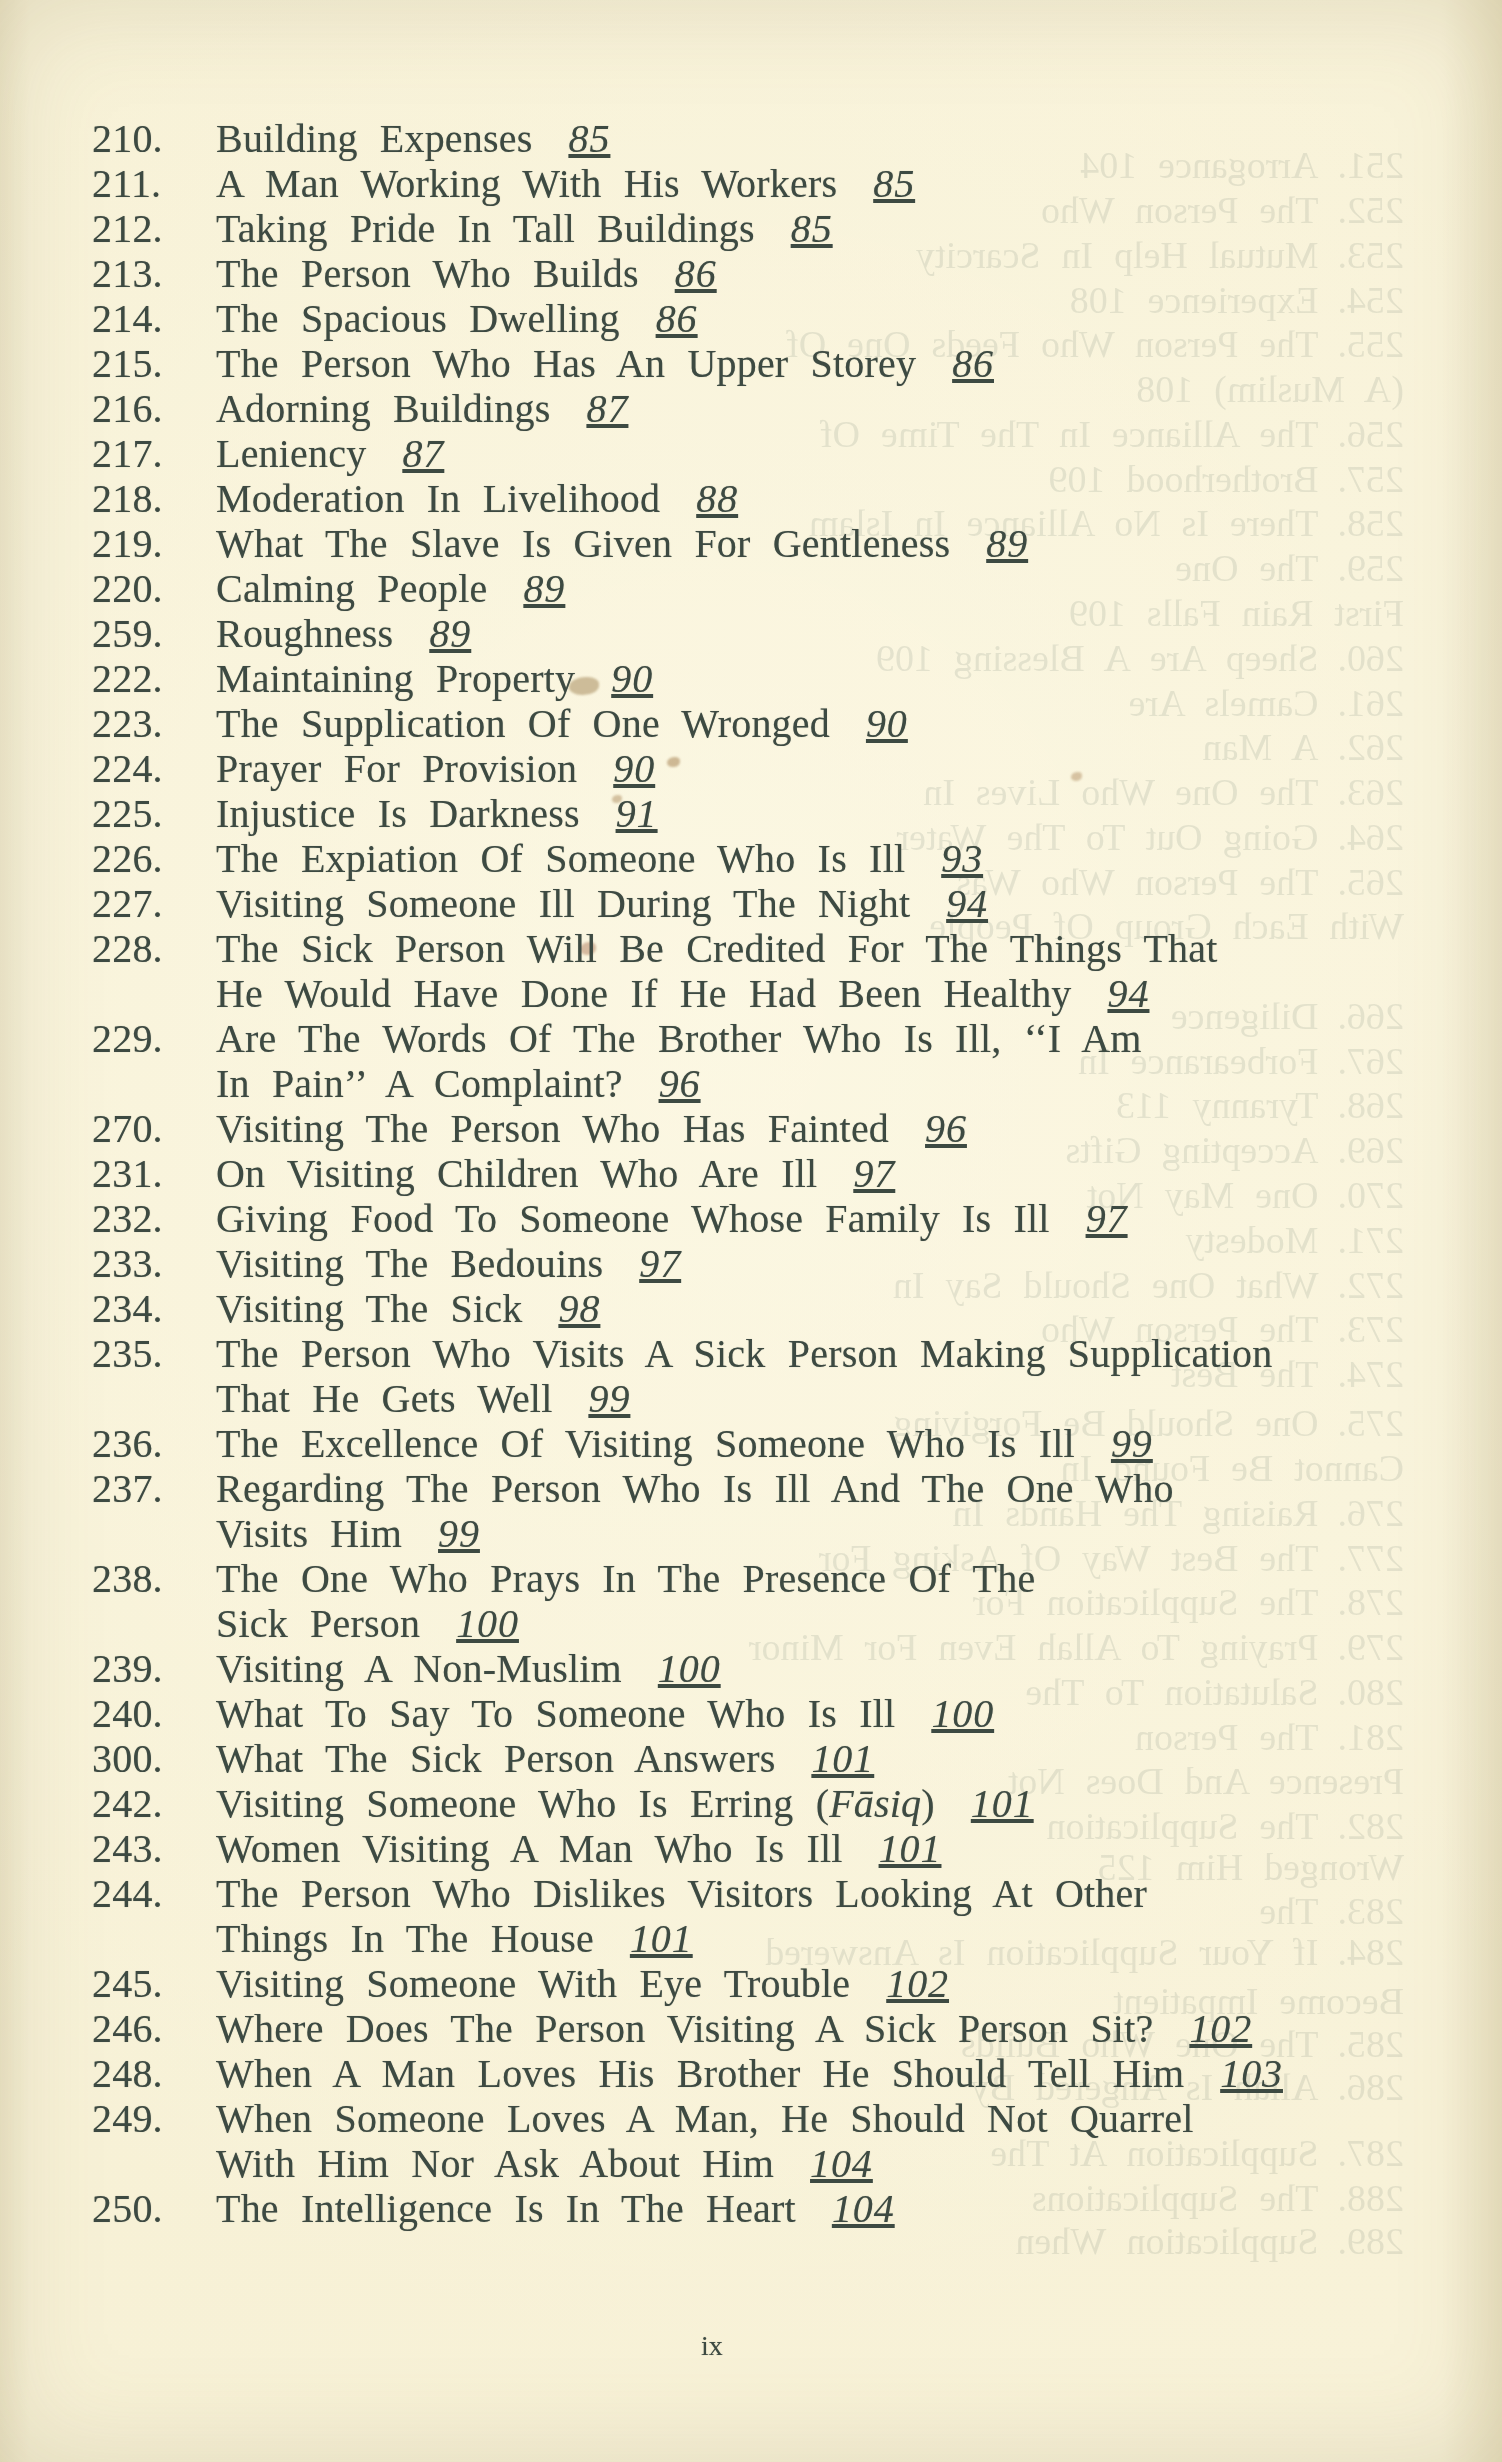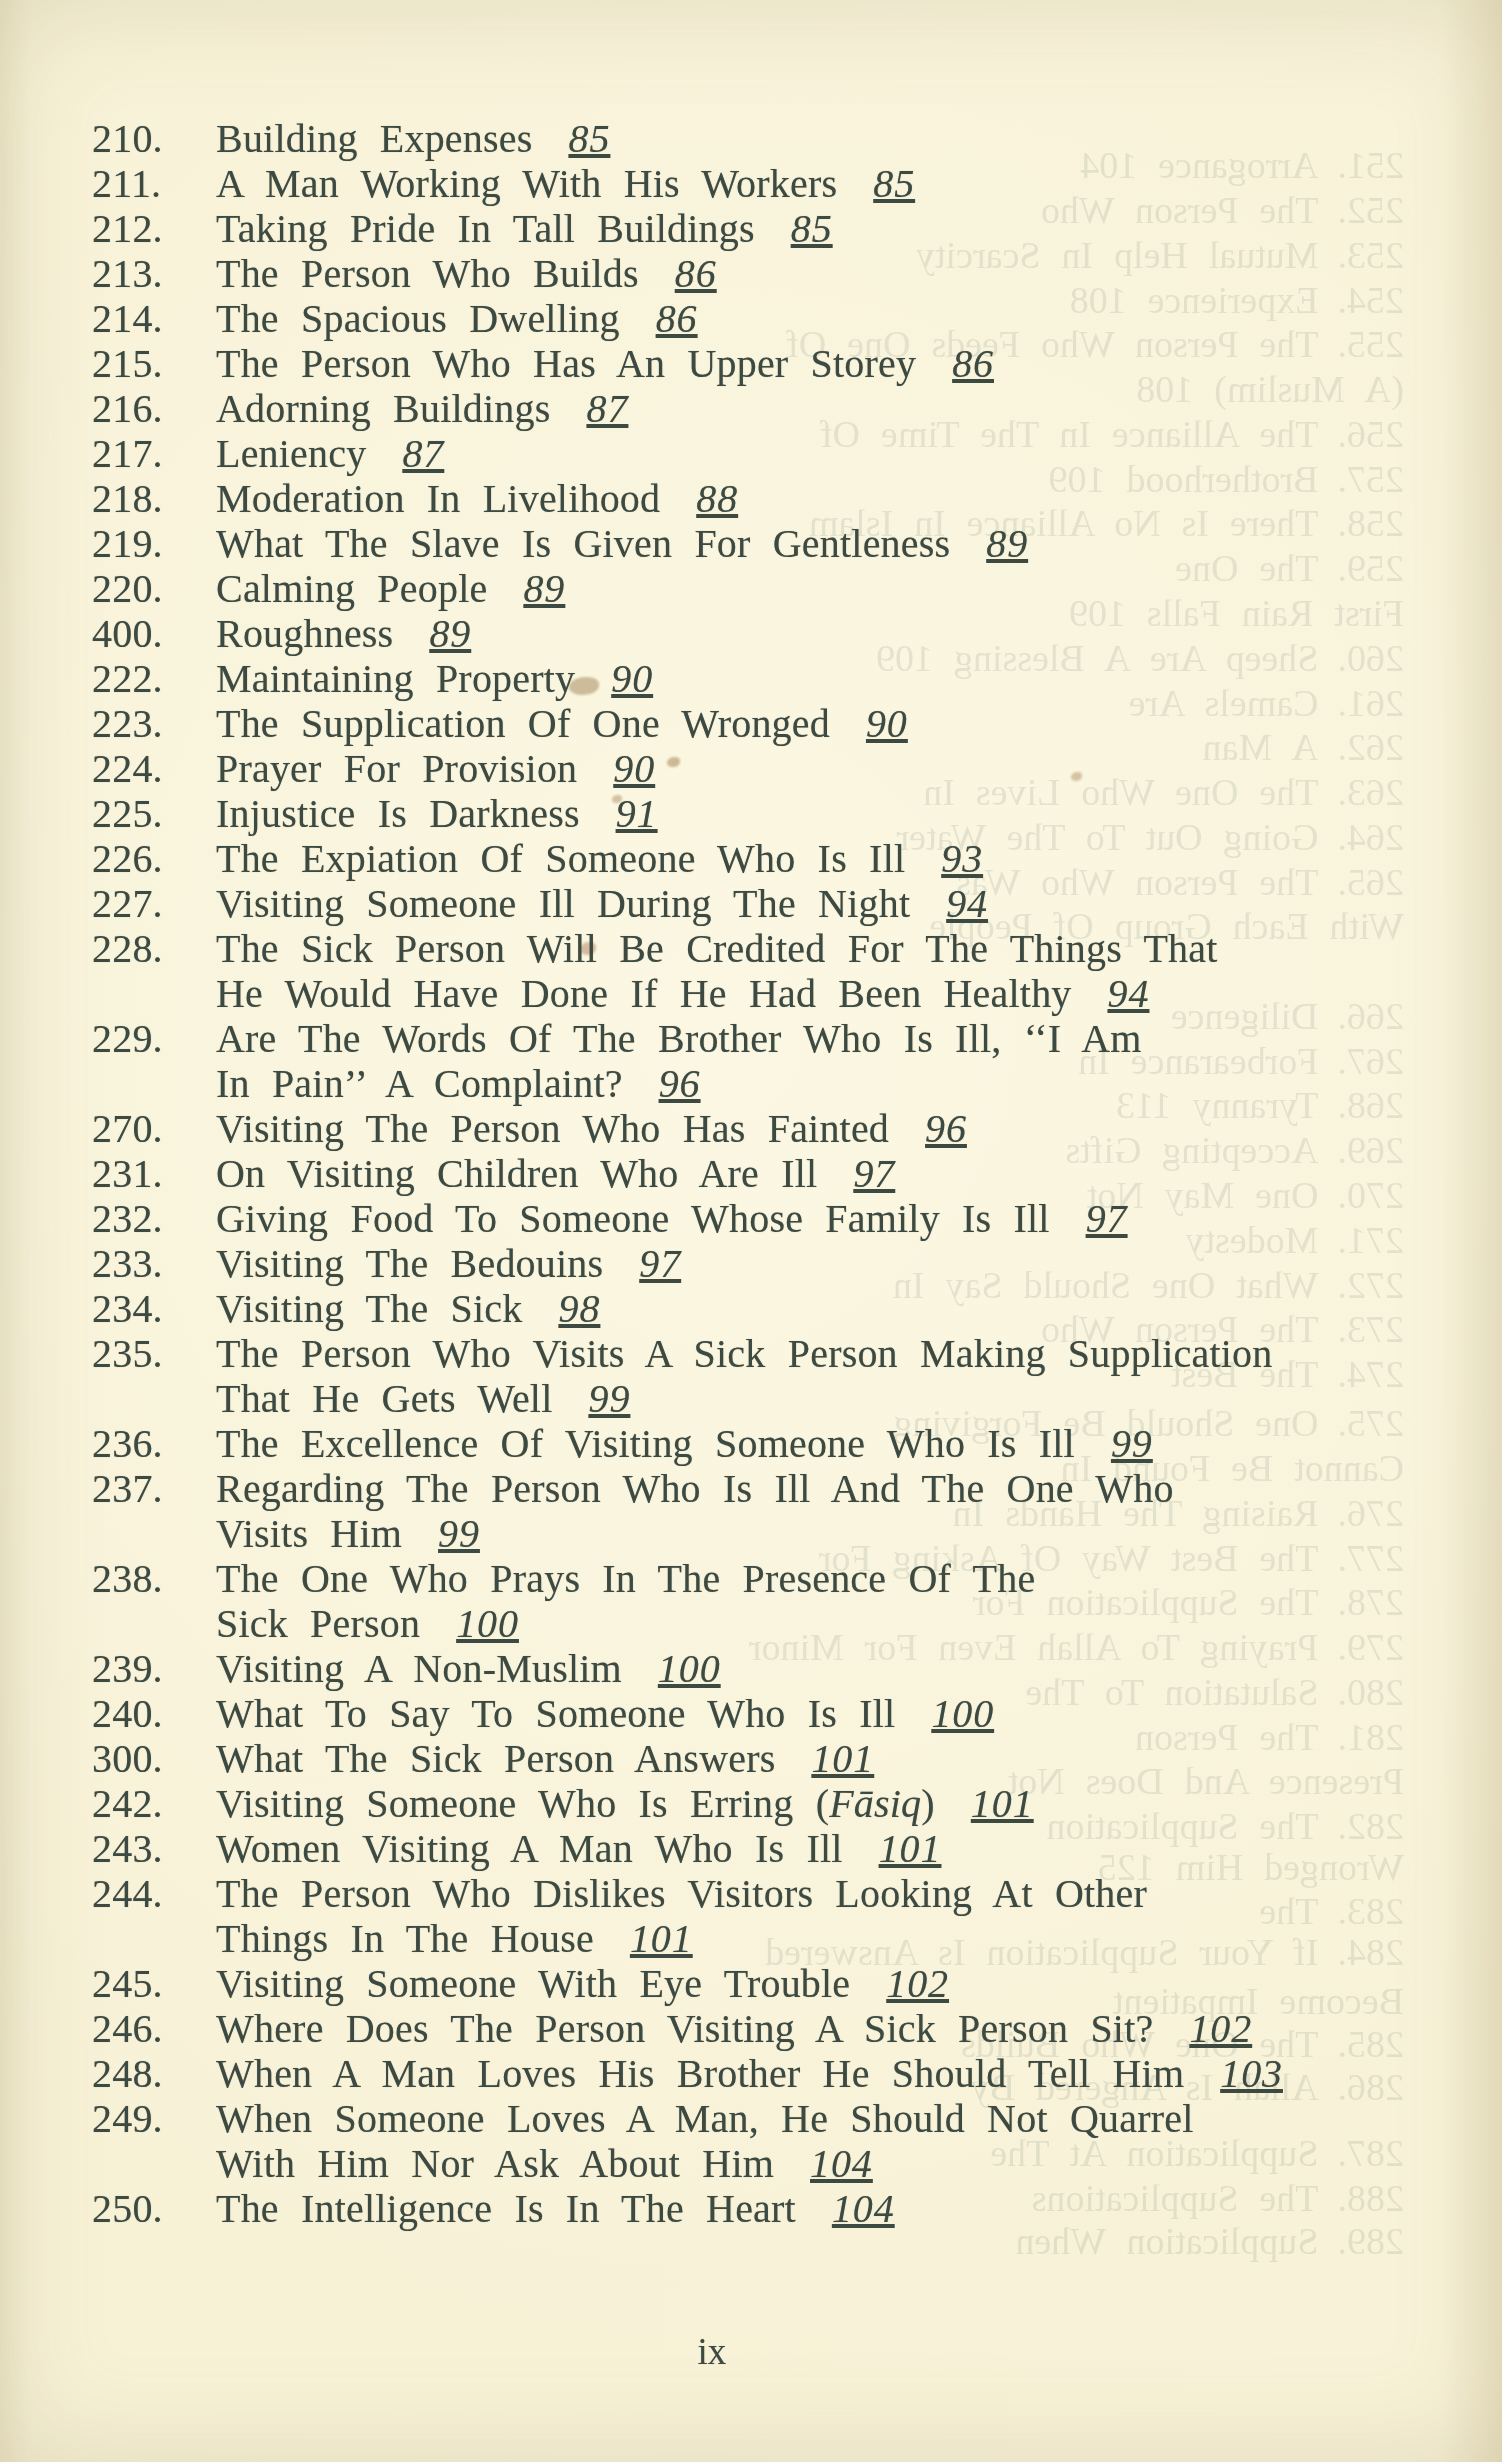--- a/index.html
+++ b/index.html
@@ -16,21 +16,21 @@
   .line{height:45px;white-space:nowrap;
         font-size:40px;line-height:47px;color:#3d4a42;
         word-spacing:.30em;letter-spacing:0.2px;
         text-shadow:0 0 0.9px rgba(61,74,66,.45);}
   .num{display:inline-block;width:124px;vertical-align:top;}
   .txt{display:inline-block;vertical-align:top;}
   .pg{font-style:italic;margin-left:36px;letter-spacing:0.9px;text-decoration:underline;}
   .txt i{}
   
   .folio{position:absolute;top:2330px;left:47.4%;transform:translateX(-50%);
-         font-size:37px;color:#3d4a42;text-shadow:0 0 0.9px rgba(61,74,66,.45);}
+         font-size:28px;color:#3d4a42;text-shadow:0 0 0.9px rgba(61,74,66,.45);}
   
   .ghost{position:absolute;right:98px;width:949px;height:45px;
          transform:scaleX(-1);text-align:left;white-space:nowrap;overflow:hidden;
          font-size:38px;line-height:45px;color:#69796d;opacity:.15;
          word-spacing:.3em;filter:blur(0.5px);pointer-events:none;}
   
   .smudge{position:absolute;border-radius:60% 40% 55% 45%;filter:blur(1.3px);}
   #sm1{left:569px;top:677px;width:30px;height:18px;background:rgba(138,102,48,.40);}
   #sm2{left:667px;top:757px;width:12.5px;height:9.8px;background:rgba(150,108,55,.45);}
   #sm3{left:612px;top:795px;width:9.8px;height:8px;background:rgba(150,108,55,.38);}
@@ -102,21 +102,21 @@
       <div class="line"><span class="num">211.</span><span class="txt">A Man Working With His Workers<span class="pg">85</span></span></div>
       <div class="line"><span class="num">212.</span><span class="txt">Taking Pride In Tall Buildings<span class="pg">85</span></span></div>
       <div class="line"><span class="num">213.</span><span class="txt">The Person Who Builds<span class="pg">86</span></span></div>
       <div class="line"><span class="num">214.</span><span class="txt">The Spacious Dwelling<span class="pg">86</span></span></div>
       <div class="line"><span class="num">215.</span><span class="txt">The Person Who Has An Upper Storey<span class="pg">86</span></span></div>
       <div class="line"><span class="num">216.</span><span class="txt">Adorning Buildings<span class="pg">87</span></span></div>
       <div class="line"><span class="num">217.</span><span class="txt">Leniency<span class="pg">87</span></span></div>
       <div class="line"><span class="num">218.</span><span class="txt">Moderation In Livelihood<span class="pg">88</span></span></div>
       <div class="line"><span class="num">219.</span><span class="txt">What The Slave Is Given For Gentleness<span class="pg">89</span></span></div>
       <div class="line"><span class="num">220.</span><span class="txt">Calming People<span class="pg">89</span></span></div>
-      <div class="line"><span class="num">400.</span><span class="txt">Roughness<span class="pg">89</span></span></div>
+      <div class="line"><span class="num">259.</span><span class="txt">Roughness<span class="pg">89</span></span></div>
       <div class="line"><span class="num">222.</span><span class="txt">Maintaining Property<span class="pg">90</span></span></div>
       <div class="line"><span class="num">223.</span><span class="txt">The Supplication Of One Wronged<span class="pg">90</span></span></div>
       <div class="line"><span class="num">224.</span><span class="txt">Prayer For Provision<span class="pg">90</span></span></div>
       <div class="line"><span class="num">225.</span><span class="txt">Injustice Is Darkness<span class="pg">91</span></span></div>
       <div class="line"><span class="num">226.</span><span class="txt">The Expiation Of Someone Who Is Ill<span class="pg">93</span></span></div>
       <div class="line"><span class="num">227.</span><span class="txt">Visiting Someone Ill During The Night<span class="pg">94</span></span></div>
       <div class="line"><span class="num">228.</span><span class="txt">The Sick Person Will Be Credited For The Things That</span></div>
       <div class="line"><span class="num"></span><span class="txt">He Would Have Done If He Had Been Healthy<span class="pg">94</span></span></div>
       <div class="line"><span class="num">229.</span><span class="txt">Are The Words Of The Brother Who Is Ill, ‘‘I Am</span></div>
       <div class="line"><span class="num"></span><span class="txt">In Pain’’ A Complaint?<span class="pg">96</span></span></div>

